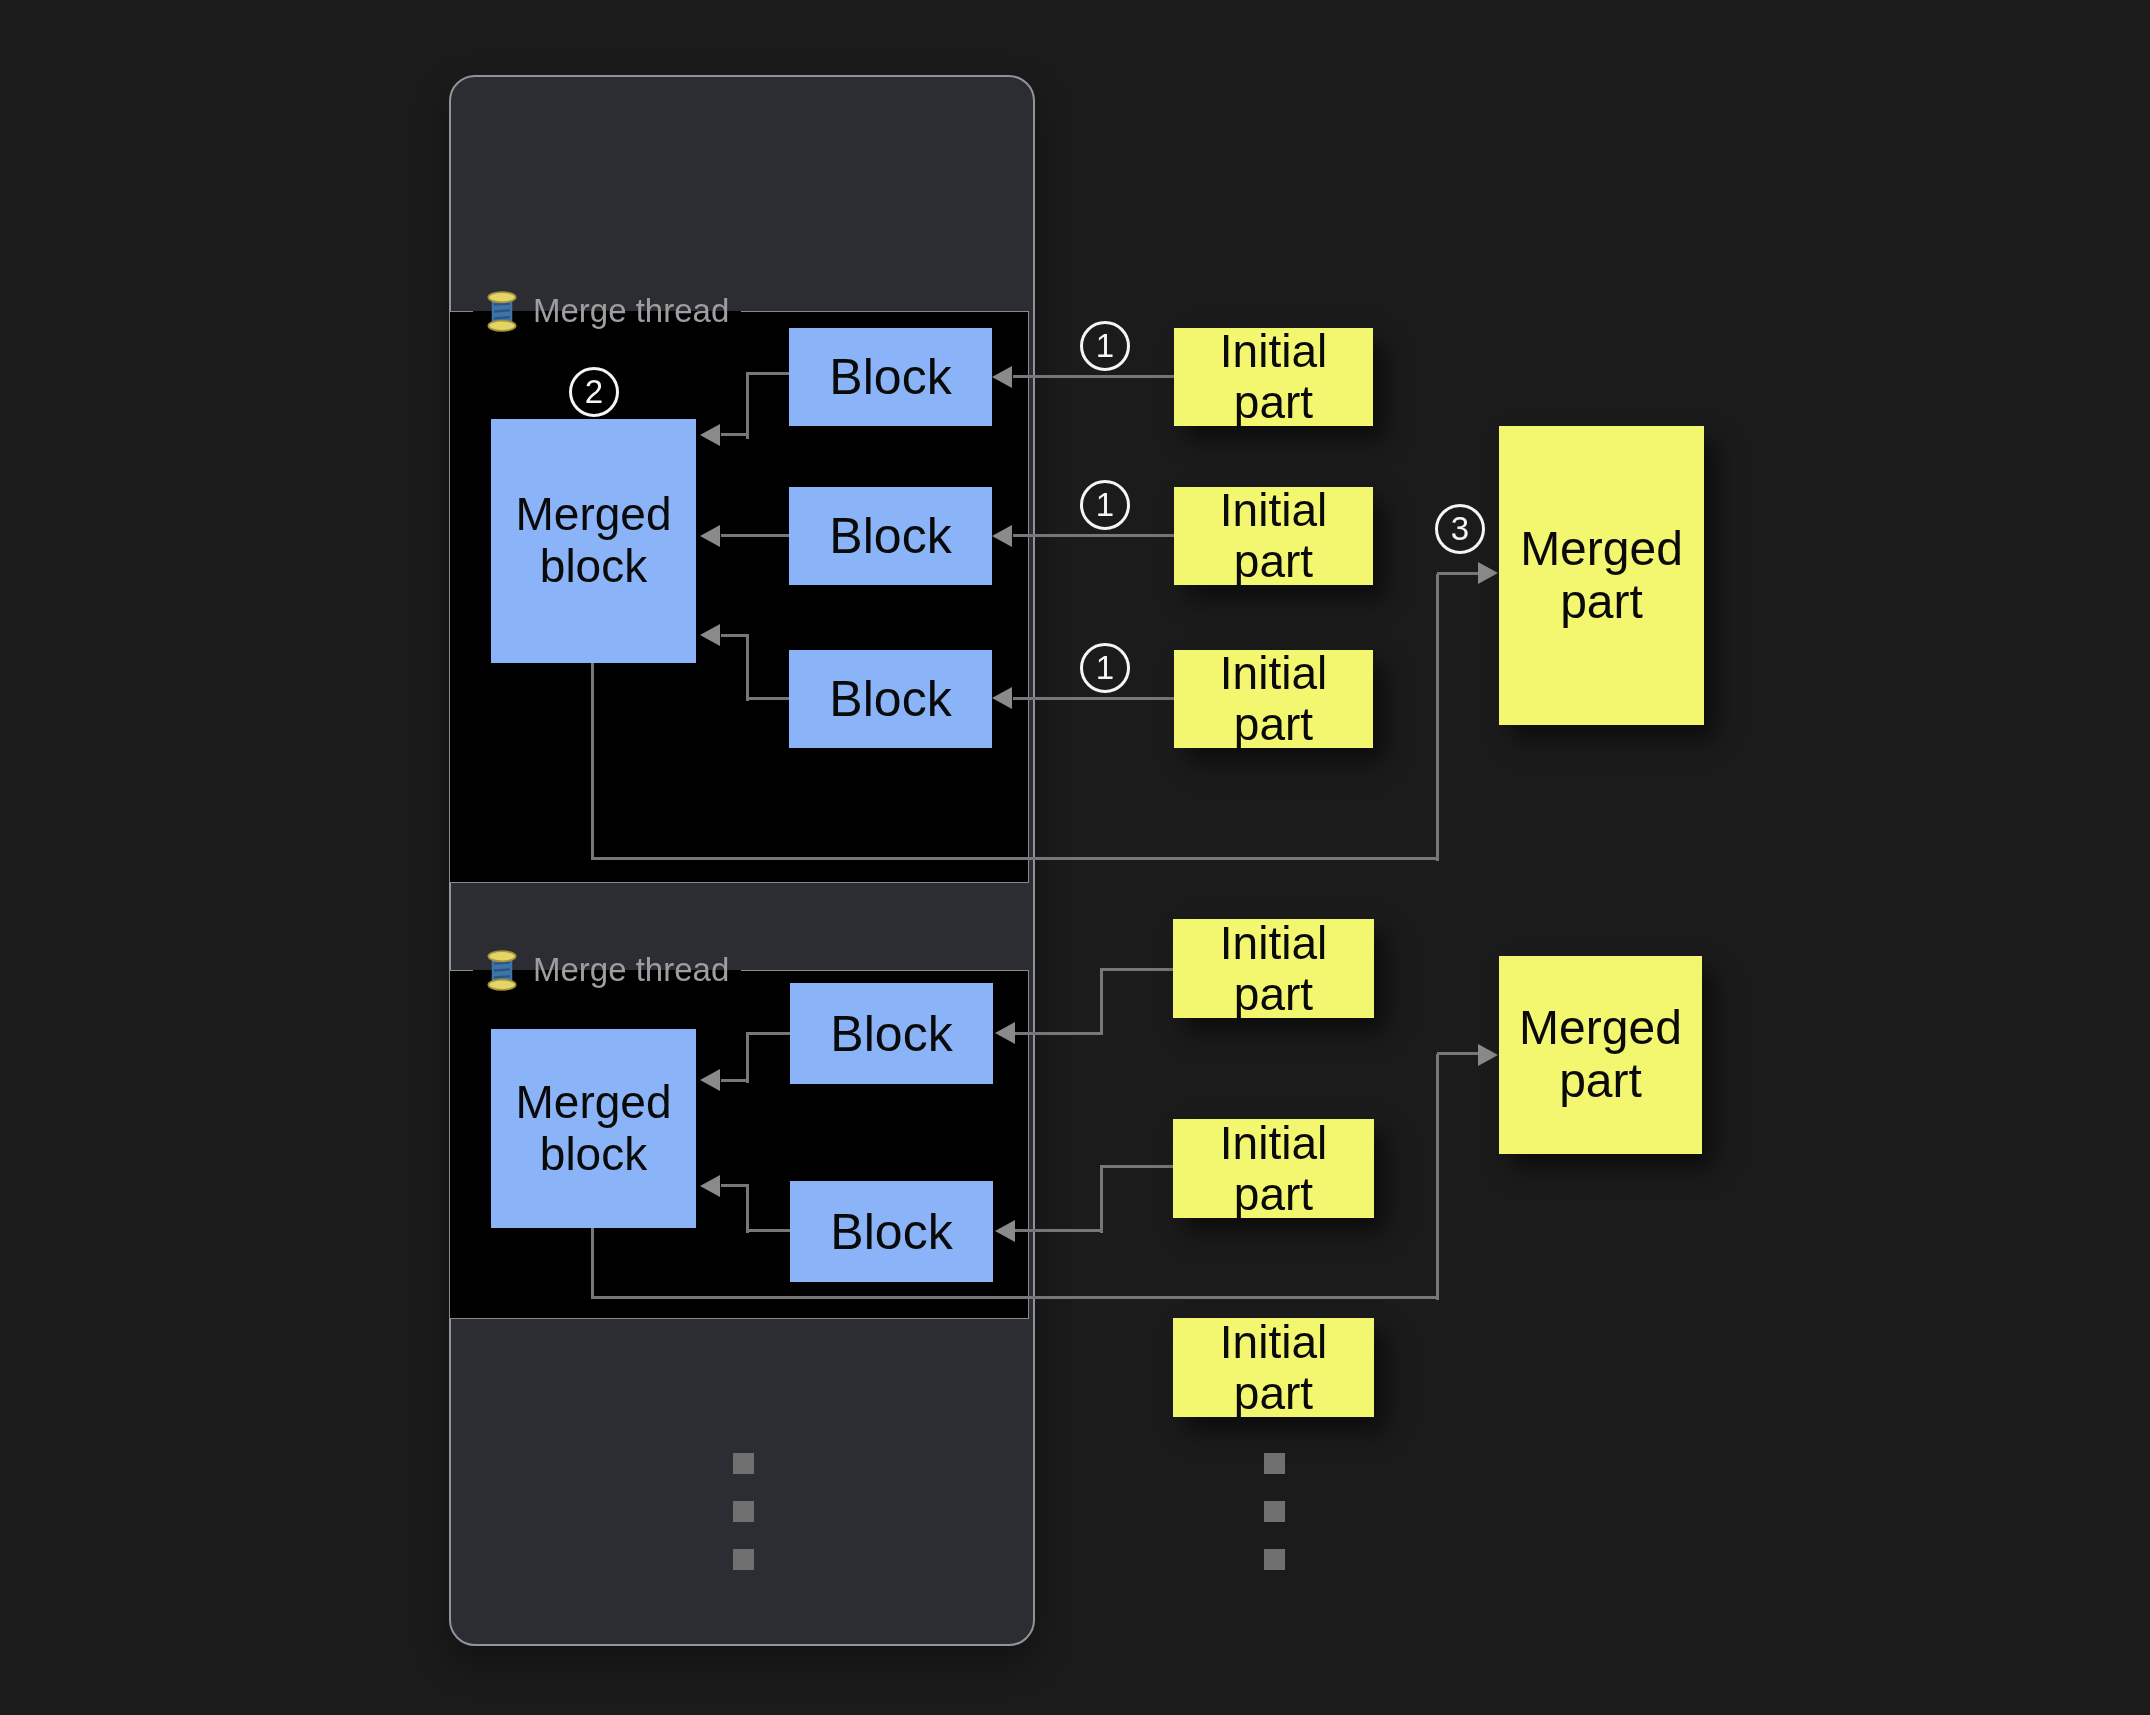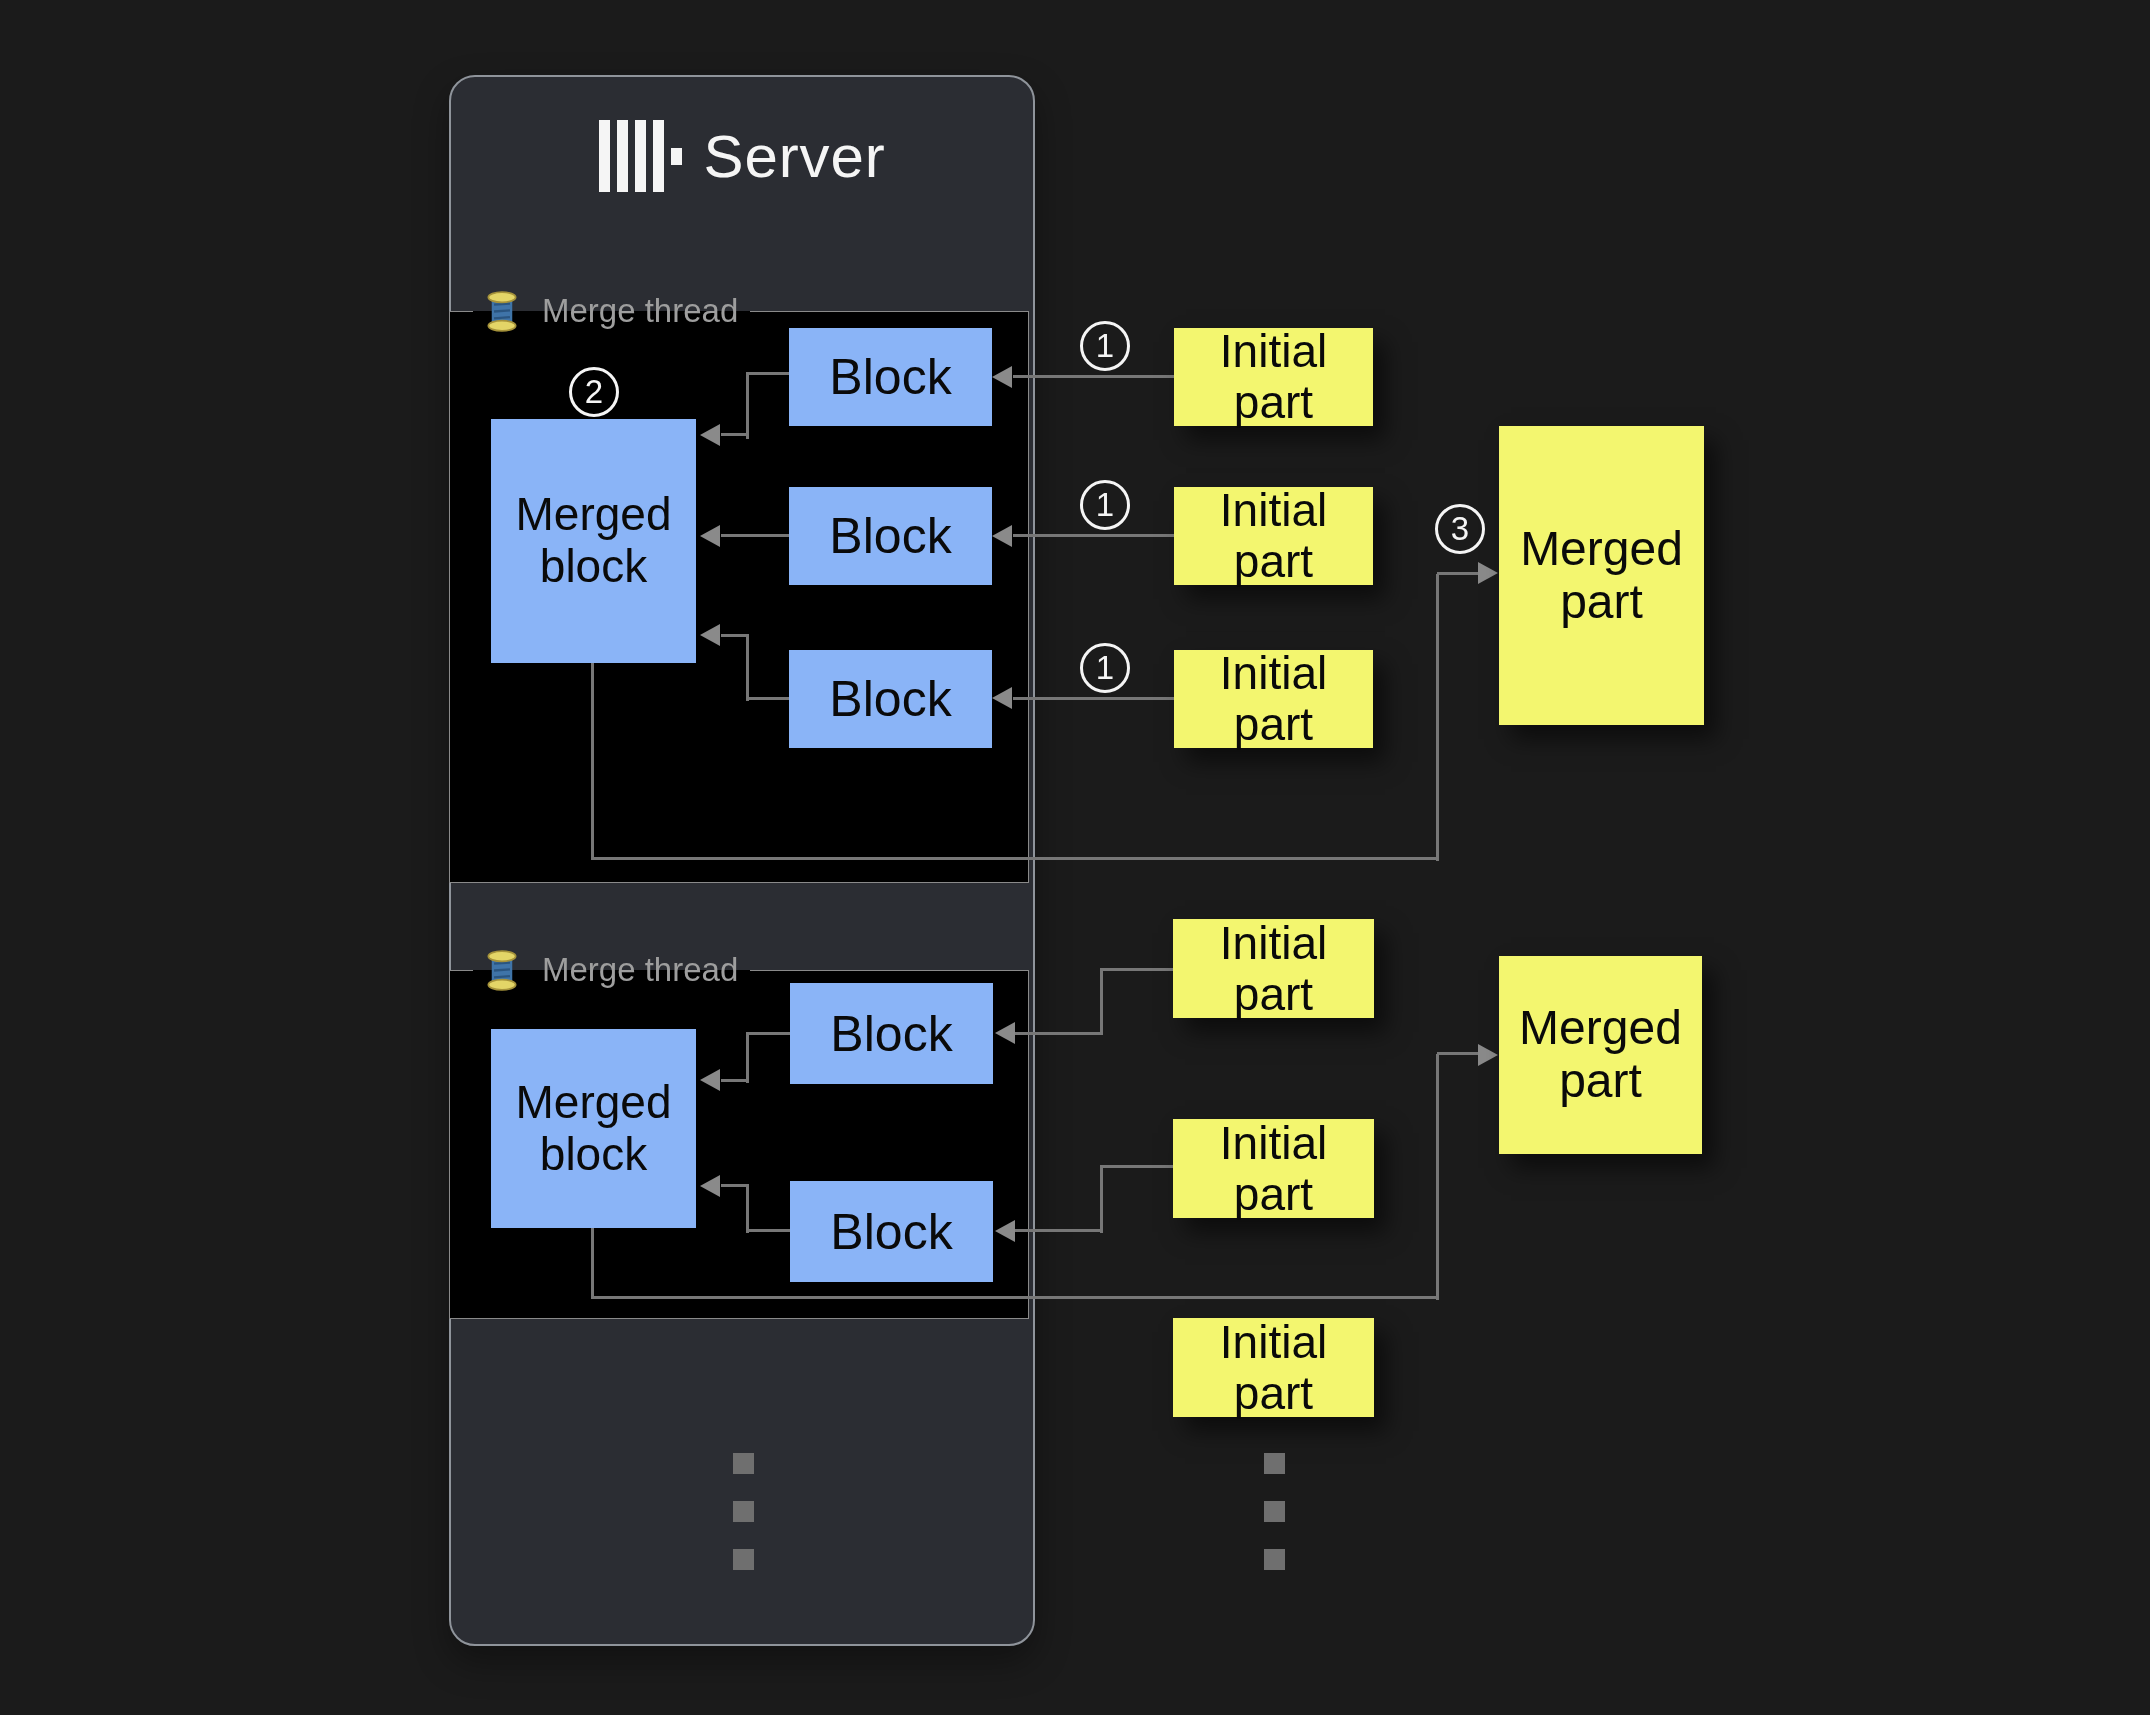--- a/index.html
+++ b/index.html
@@ -9,21 +9,21 @@
   
   .panel{background:var(--panel_bg);border:2.6px solid var(--panel_border);border-radius:26px;
     box-shadow:0 15.4px 34px rgba(0,0,0,0.35);}
   .server-header{display:flex;align-items:center;justify-content:center;gap:22px;color:var(--title_white);}
   .server-title{font-size:60px;letter-spacing:0.9px;}
   .ch-logo{display:flex;align-items:center;gap:6.8px;}
   .ch-bar{width:11px;height:72px;background:var(--title_white);}
   .ch-bar.short{height:17px;}
   
   .section{background:var(--section_bg);border:1.7px solid var(--section_border);}
-  .legend{display:flex;align-items:center;gap:23px;height:48px;line-height:48px;
+  .legend{display:flex;align-items:center;gap:14px;height:48px;line-height:48px;
     padding:0 12px;font-size:33px;color:var(--label_gray);
     background:linear-gradient(to bottom, var(--panel_bg) 50%, var(--section_bg) 50%);white-space:nowrap;}
   
   .bluebox{background:var(--block_blue);display:flex;align-items:center;justify-content:center;
     text-align:center;color:#0a0a0a;}
   .bluebox.b{font-size:50px;}
   .bluebox.mb{font-size:46px;line-height:1.12;}
   .note{background:var(--note_yellow);display:flex;align-items:center;justify-content:center;
     text-align:center;color:#0a0a0a;font-size:46px;line-height:1.1;
     box-shadow:12px 13.7px 22px rgba(0,0,0,0.55);}
@@ -40,30 +40,20 @@
     box-sizing:border-box;background:transparent;}
   .dot{width:20.5px;height:20.5px;background:var(--dot_gray);}
 </style>
 </head>
 <body>
 
 <div id="canvas">
 
   <div class="abs panel" style="left:449px;top:75px;width:582px;height:1567px;"></div>
 
-  <div class="abs server-header" style="left:449px;top:113px;width:587px;height:86px;">
-    <span class="ch-logo">
-      <span class="ch-bar"></span>
-        <span class="ch-bar"></span>
-        <span class="ch-bar"></span>
-        <span class="ch-bar"></span>
-        <span class="ch-bar short"></span>
-    </span>
-    <span class="server-title">Server</span>
-  </div>
 
   <div class="abs section" style="left:449px;top:311px;width:580px;height:572px;box-sizing:border-box;"></div>
   <div class="abs legend" style="left:473px;top:287px;">
     <svg width="34" height="41" viewBox="0 0 28 36">
       <rect x="5" y="6" width="18" height="24" fill="#3f74a8"></rect>
       <line x1="7" y1="12" x2="21" y2="11" stroke="#2a5580" stroke-width="2"></line>
       <line x1="7" y1="18" x2="21" y2="17" stroke="#2a5580" stroke-width="2"></line>
       <line x1="7" y1="24" x2="21" y2="23" stroke="#2a5580" stroke-width="2"></line>
       <ellipse cx="14" cy="30.5" rx="12" ry="4.5" fill="#e3d567" stroke="#a5923a" stroke-width="1.5"></ellipse>
       <ellipse cx="14" cy="5.5" rx="12" ry="4.5" fill="#e3d567" stroke="#a5923a" stroke-width="1.5"></ellipse>

